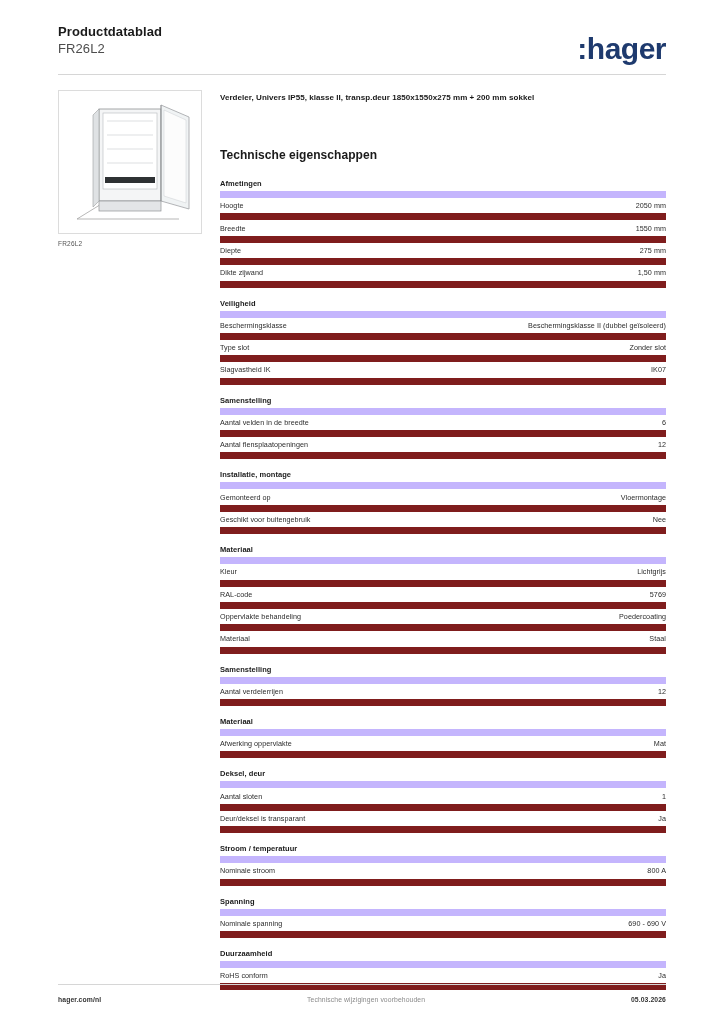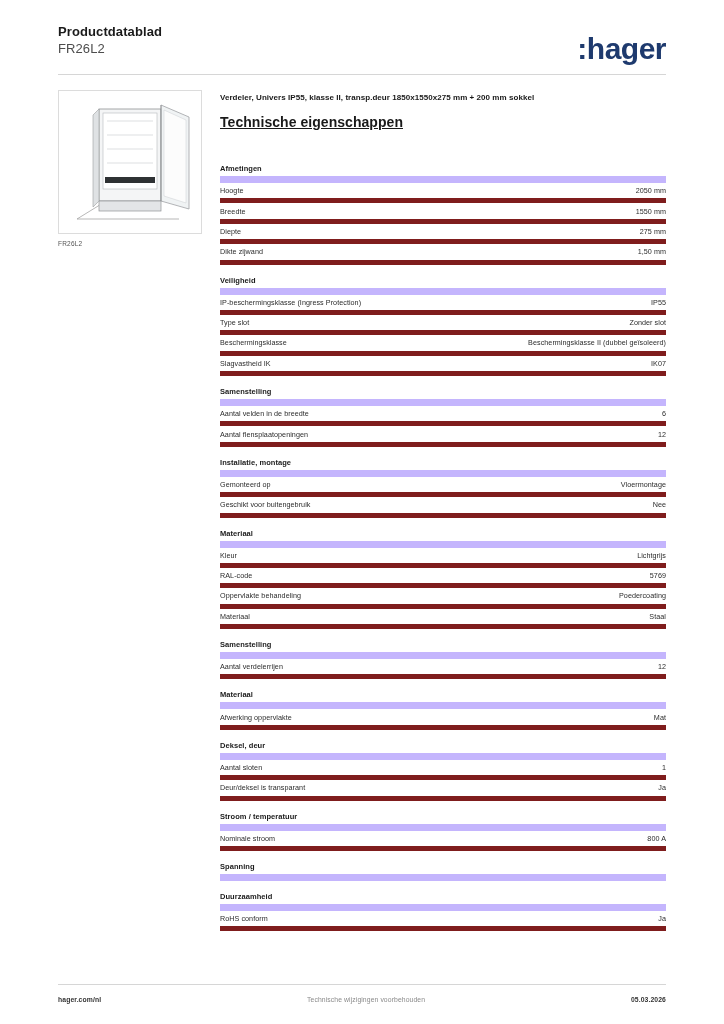--- a/index.html
+++ b/index.html
@@ -83,48 +83,47 @@
     position: absolute;
     left: 220px;
     top: 92px;
     width: 446px;
   }
   .product-desc {
     font-size: 8px;
     font-weight: bold;
     color: #1a1a1a;
     line-height: 12px;
-    margin-bottom: 10px;
+    margin-bottom: 44px;
     letter-spacing: 0.05px;
   }
   .tech-title {
-    font-size: 14px;
+    font-size: 12px;
     font-weight: bold;
     color: #1a1a1a;
-    margin-bottom: 34px;
+    margin-bottom: 17px;
     letter-spacing: 0.05px;
-    text-decoration: underline;
   }
   .group { margin-bottom: 11px; }
   .group-title {
     font-size: 7.5px;
     font-weight: bold;
     color: #1a1a1a;
     padding-bottom: 3px;
     border-bottom: 7px solid #c4b5fd;
     letter-spacing: 0.05px;
   }
   .row {
     display: flex;
     justify-content: space-between;
     align-items: baseline;
     font-size: 7.2px;
     color: #2b2b2b;
     padding: 3.2px 0 3.2px 0;
-    border-bottom: 5px solid #7f1d1d;
+    border-bottom: 7px solid #7f1d1d;
     letter-spacing: 0.05px;
   }
   .row .k { text-align: left; }
   .row .v { text-align: right; white-space: nowrap; padding-left: 10px; }
 
   
   .footer-rule {
     position: absolute;
     left: 58px;
     top: 984px;
@@ -206,32 +205,28 @@
             <span class="v">275 mm</span>
           </div>
           <div class="row">
             <span class="k">Dikte zijwand</span>
             <span class="v">1,50 mm</span>
           </div>
         </div>
         <div class="group">
           <div class="group-title">Veiligheid</div>
           <div class="row">
-            <span class="k">IP-beschermingsklasse (Ingress Protection)</span>
-            <span class="v">IP55</span>
+            <span class="k">Beschermingsklasse</span>
+            <span class="v">Beschermingsklasse II (dubbel geïsoleerd)</span>
           </div>
           <div class="row">
             <span class="k">Type slot</span>
             <span class="v">Zonder slot</span>
           </div>
           <div class="row">
-            <span class="k">Beschermingsklasse</span>
-            <span class="v">Beschermingsklasse II (dubbel geïsoleerd)</span>
-          </div>
-          <div class="row">
             <span class="k">Slagvastheid IK</span>
             <span class="v">IK07</span>
           </div>
         </div>
         <div class="group">
           <div class="group-title">Samenstelling</div>
           <div class="row">
             <span class="k">Aantal velden in de breedte</span>
             <span class="v">6</span>
           </div>
@@ -297,20 +292,24 @@
         </div>
         <div class="group">
           <div class="group-title">Stroom / temperatuur</div>
           <div class="row">
             <span class="k">Nominale stroom</span>
             <span class="v">800 A</span>
           </div>
         </div>
         <div class="group">
           <div class="group-title">Spanning</div>
+          <div class="row">
+            <span class="k">Nominale spanning</span>
+            <span class="v">690 - 690 V</span>
+          </div>
         </div>
         <div class="group">
           <div class="group-title">Duurzaamheid</div>
           <div class="row">
             <span class="k">RoHS conform</span>
             <span class="v">Ja</span>
           </div>
         </div>
       </div>
   </div>

